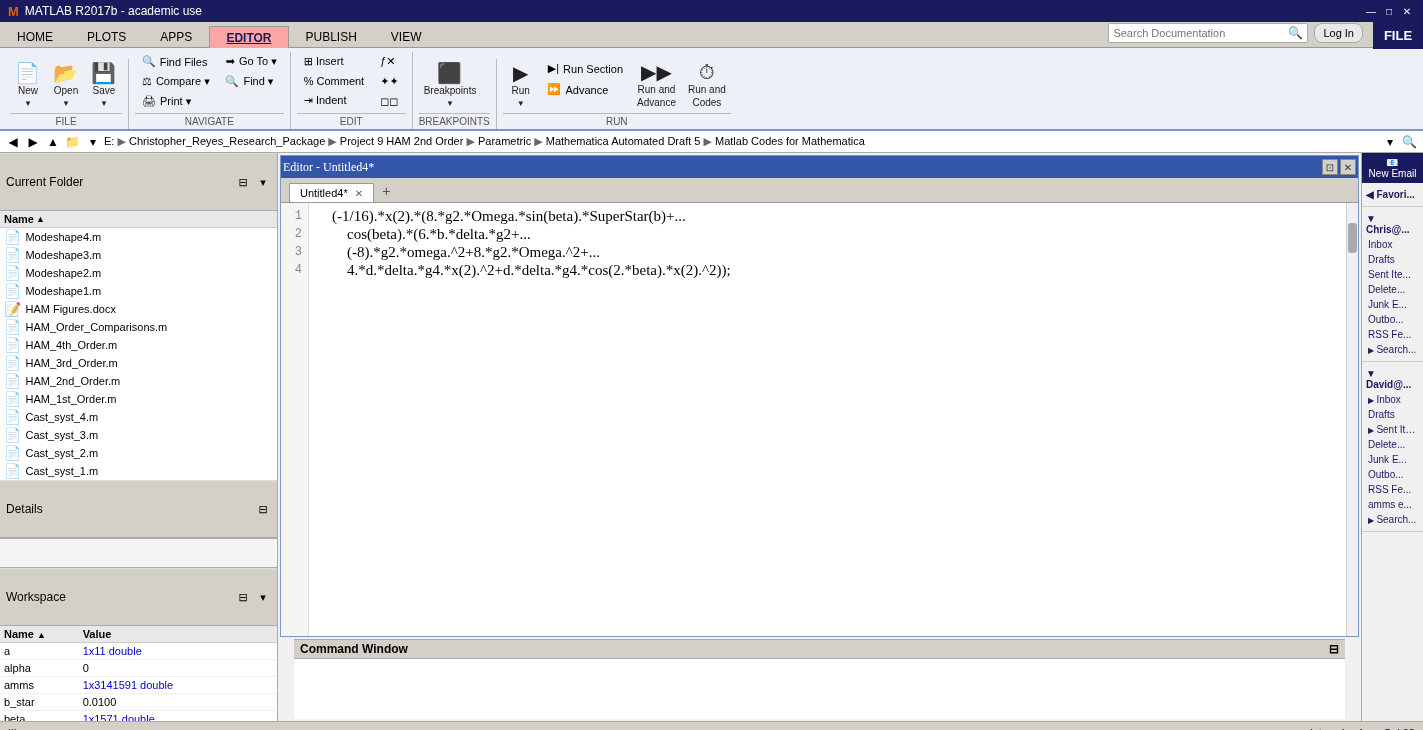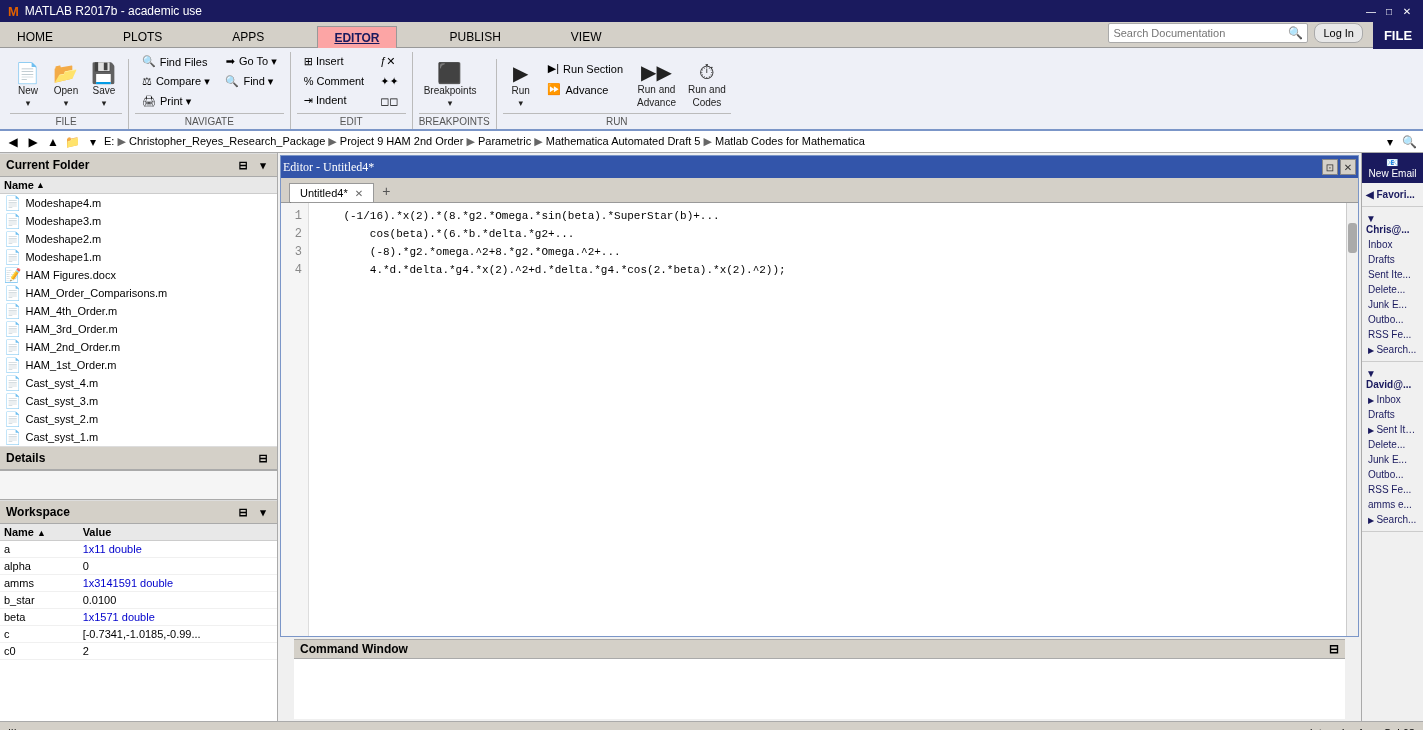--- a/index.html
+++ b/index.html
@@ -23,21 +23,20 @@
     }
 
     
     #ribbon-tabs {
       background: #d4d0c8;
       display: flex;
       align-items: flex-end;
       height: 26px;
       border-bottom: 1px solid #999;
       position: relative;
-      gap: 36px;
     }
     .ribbon-tab {
       padding: 4px 16px;
       font-size: 12px;
       cursor: pointer;
       border: 1px solid transparent;
       border-bottom: none;
       background: transparent;
       height: 22px;
       display: flex; align-items: center;
@@ -160,23 +159,23 @@
       width: 278px;
       min-width: 278px;
       display: flex;
       flex-direction: column;
       border-right: 1px solid #aaa;
     }
     .panel-header {
       background: #d4d0c8;
       border-bottom: 1px solid #aaa;
       border-top: 1px solid #ddd;
-      padding: 3px 6px;
+      padding: 20px 6px;
       font-size: 12px;
-      font-weight: bold;
+      font-weight: normal;
       display: flex;
       align-items: center;
       justify-content: space-between;
     }
     .panel-header-icons { display: flex; gap: 4px; }
     .panel-icon-btn {
       width: 16px; height: 16px; font-size: 11px; cursor: pointer;
       display: flex; align-items: center; justify-content: center;
     }
 
@@ -314,22 +313,22 @@
       font-size: 12px;
       color: #888;
       min-width: 28px;
       text-align: right;
       line-height: 18px;
       user-select: none;
     }
     .code-area {
       flex: 1;
       padding: 4px 8px;
-      font-family: Liberation Mono, monospace;
-      font-size: 11px;
+      font-family: Liberation Serif, serif;
+      font-size: 15px;
       line-height: 18px;
       overflow: auto;
       white-space: pre;
       color: #000;
     }
 
     
     #command-window {
       height: 80px;
       background: white;

